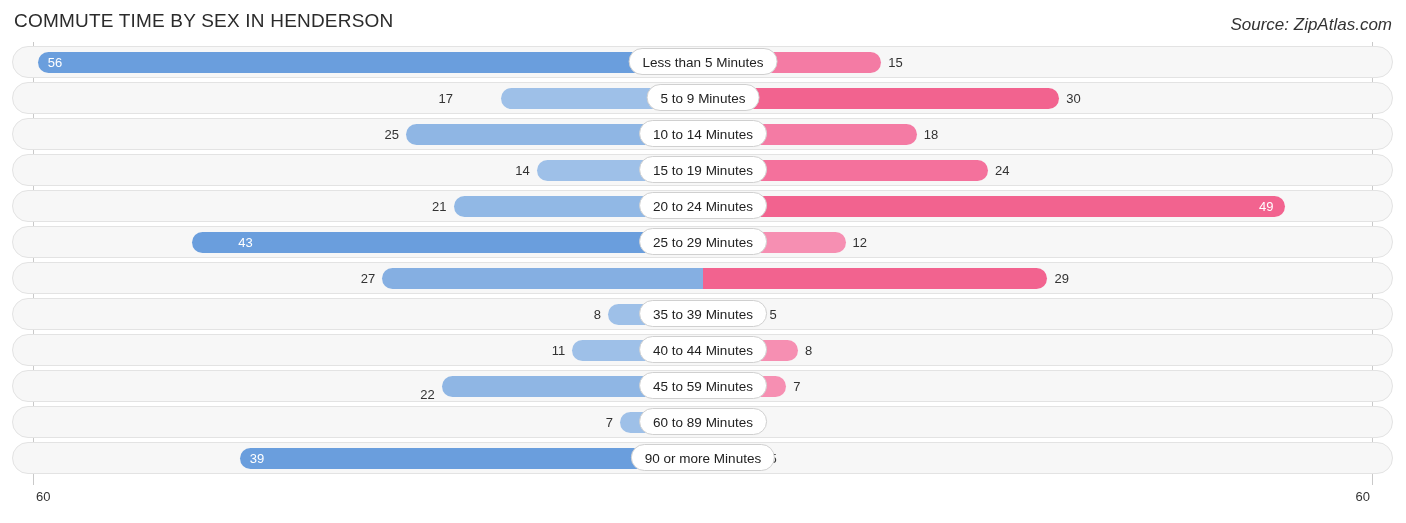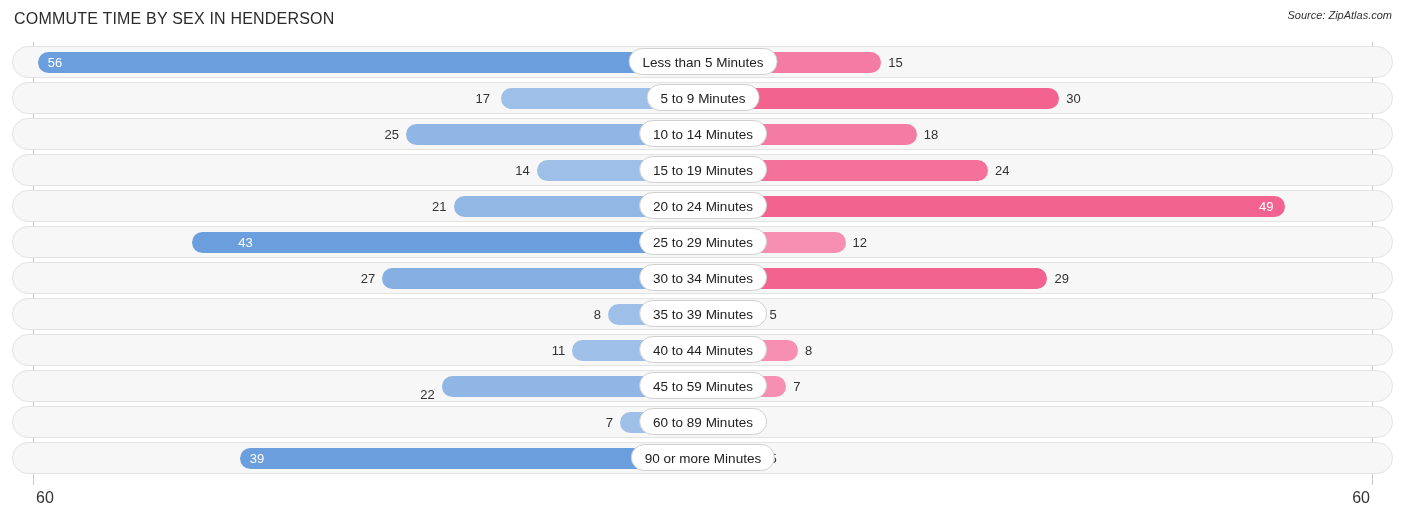--- a/index.html
+++ b/index.html
@@ -18,31 +18,31 @@
 
   
   .header {
     position: relative;
     height: 42px;
   }
   .chart-title {
     position: absolute;
     left: 14px;
     top: 10px;
-    font-size: 16px;
+    font-size: 19px;
     font-weight: 400;
     letter-spacing: 0.2px;
     color: #2b2b2b;
     white-space: nowrap;
   }
   .source {
     position: absolute;
     right: 14px;
-    top: 9px;
-    font-size: 11px;
+    top: 15px;
+    font-size: 17px;
     font-style: italic;
     color: #333333;
     white-space: nowrap;
   }
 
   
   .plot {
     position: absolute;
     left: 0;
     top: 42px;
@@ -137,21 +137,21 @@
   .footer {
     position: absolute;
     left: 0;
     top: 485px;
     width: 1406px;
     height: 38px;
   }
   .axis-label {
     position: absolute;
     top: 4px;
-    font-size: 16px;
+    font-size: 13px;
     color: #333333;
   }
   .axis-label.left  { left: 36px; }
   .axis-label.right { right: 36px; }
 
   .legend {
     position: absolute;
     left: 0;
     right: 0;
     top: 3px;
@@ -192,21 +192,21 @@
         <div class="bar male" style="left: 37.8571px; width: 665.143px; background: rgb(106, 158, 221);"></div>
         <div class="bar female" style="left: 703px; width: 178.163px; background: rgb(244, 123, 164);"></div>
         <div class="val inside" style="left: 47.8571px;">56</div>
         <div class="val" style="left: 888.163px; text-align: right;">15</div>
         <div class="pill" style="left: 703px;">Less than 5 Minutes</div>
       </div>
       <div class="row">
         <div class="track"></div>
         <div class="bar male" style="left: 501.082px; width: 201.918px; background: rgb(158, 192, 232);"></div>
         <div class="bar female" style="left: 703px; width: 356.327px; background: rgb(242, 99, 143);"></div>
-        <div class="val" style="right: 916px;">17</div>
+        <div class="val" style="right: 953px;">17</div>
         <div class="val" style="left: 1066.33px;">30</div>
         <div class="pill" style="left: 703px;">5 to 9 Minutes</div>
       </div>
       <div class="row">
         <div class="track"></div>
         <div class="bar male" style="left: 406.061px; width: 296.939px; background: rgb(143, 182, 228);"></div>
         <div class="bar female" style="left: 703px; width: 213.796px; background: rgb(244, 123, 164);"></div>
         <div class="val" style="right: 1006.94px;">25</div>
         <div class="val" style="left: 923.796px;">18</div>
         <div class="pill" style="left: 703px;">10 to 14 Minutes</div>
@@ -234,21 +234,20 @@
         <div class="val inside" style="left: 202.265px; margin-left: 36px;">43</div>
         <div class="val" style="left: 852.531px;">12</div>
         <div class="pill" style="left: 703px;">25 to 29 Minutes</div>
       </div>
       <div class="row">
         <div class="track"></div>
         <div class="bar male" style="left: 382.306px; width: 320.694px; background: rgb(133, 175, 226);"></div>
         <div class="bar female" style="left: 703px; width: 344.449px; background: rgb(242, 99, 143);"></div>
         <div class="val" style="right: 1030.69px;">27</div>
         <div class="val" style="left: 1054.45px;">29</div>
-        <div class="pill" style="left: 703px;">30 to 34 Minutes</div>
       </div>
       <div class="row">
         <div class="track"></div>
         <div class="bar male" style="left: 607.98px; width: 95.0204px; background: rgb(158, 192, 232);"></div>
         <div class="bar female" style="left: 703px; width: 59.3878px; background: rgb(249, 168, 194);"></div>
         <div class="val" style="right: 805.02px;">8</div>
         <div class="val" style="left: 769.388px;">5</div>
         <div class="pill" style="left: 703px;">35 to 39 Minutes</div>
       </div>
       <div class="row">

